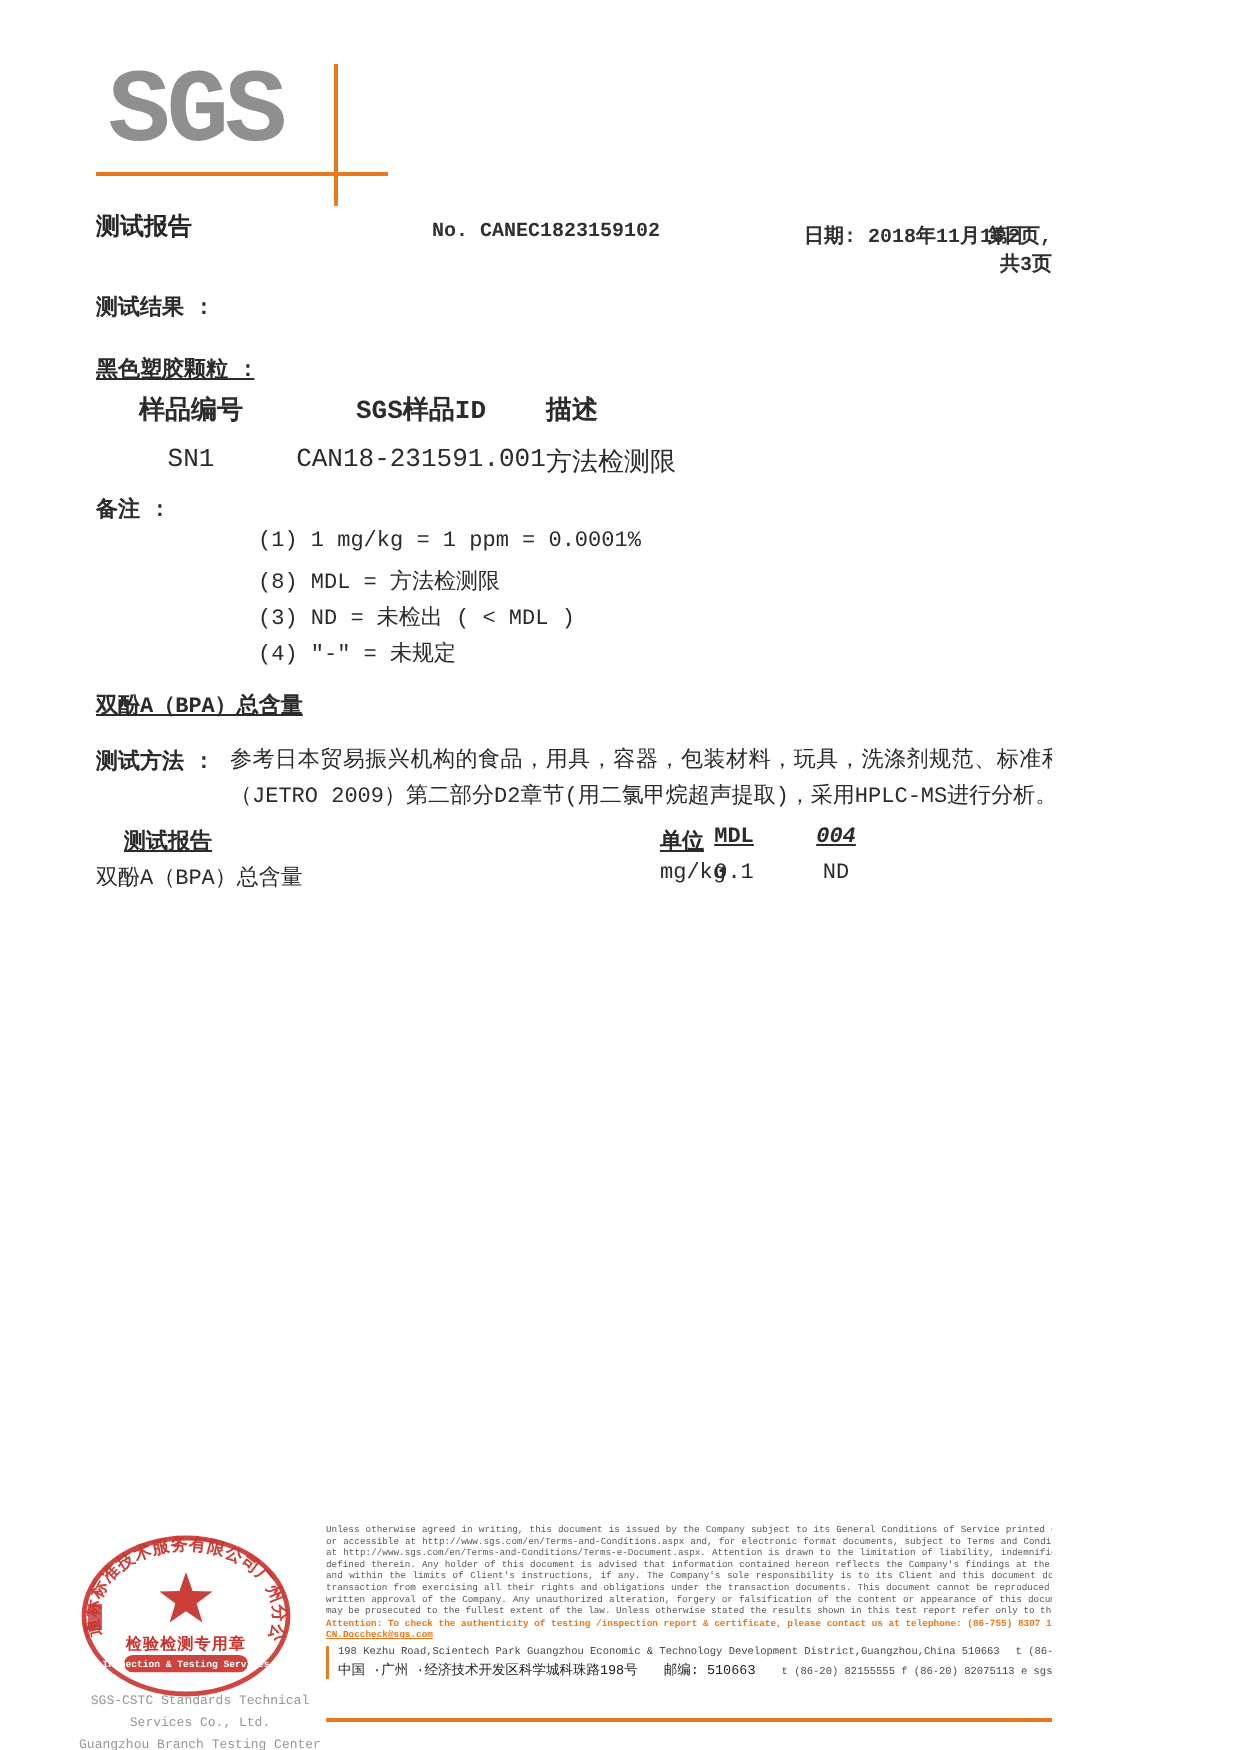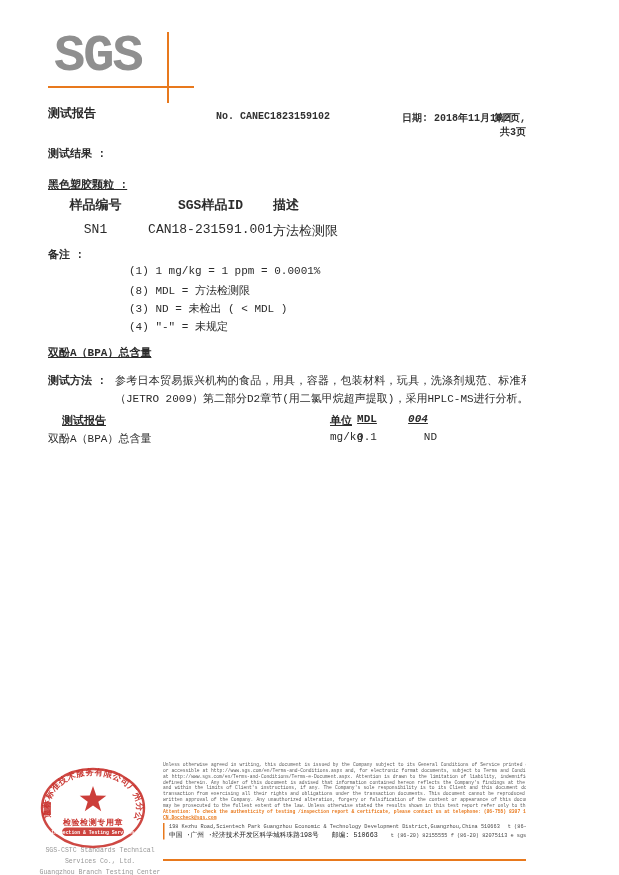--- a/index.html
+++ b/index.html
@@ -36,21 +36,21 @@
   .bpa-title{left:48px;top:345px;}
   .method-label{left:48px;top:373px;}
   .method-text{left:115px;top:373px;width:462px;font-size:11px;line-height:17.5px;color:#2b2b2b;text-align:justify;}
   .rt-h{top:413px;font-size:11px;font-weight:bold;}
   .rt-d{top:431px;font-size:11px;}
   .rt-item{left:62px;}
   .rt-name{left:48px;}
   .rt-unit{left:330px;width:40px;}
   .rt-mdl{left:349px;width:36px;text-align:center;}
   .rt-001{left:399px;width:38px;text-align:center;font-style:italic;}
-  .rt-001v{left:399px;width:38px;text-align:right;}
+  .rt-001v{left:399px;width:38px;text-align:center;}
   
   .company{left:33px;top:845px;width:134px;font-size:6.5px;line-height:11px;color:#979797;text-align:center;}
   .stamp-svg{left:38px;top:766px;}
   .footer-right{left:163px;top:762px;width:447px;height:96px;overflow:visible;}
   .scale-half{width:894px;transform:scale(0.5);transform-origin:0 0;}
   .legal{margin:0;font-size:9.3px;line-height:11.6px;color:#5a5a5a;text-align:justify;}
   .attention{margin:1px 0 0;font-size:9.4px;line-height:11.4px;color:#e8791d;font-weight:bold;}
   .attention .u{text-decoration:underline;}
   .addr{margin-top:5px;border-left:3px solid #e8791d;padding-left:9px;}
   .addr-row1{display:flex;gap:16px;white-space:nowrap;font-size:10.5px;color:#4a4a4a;align-items:baseline;}

